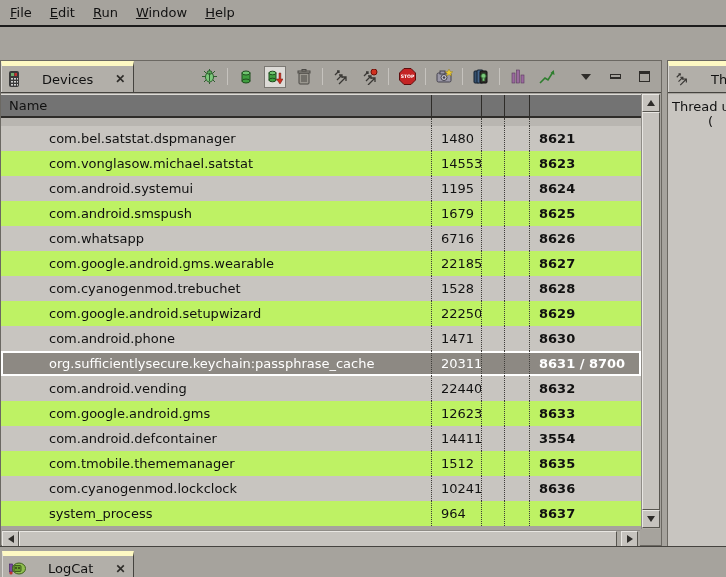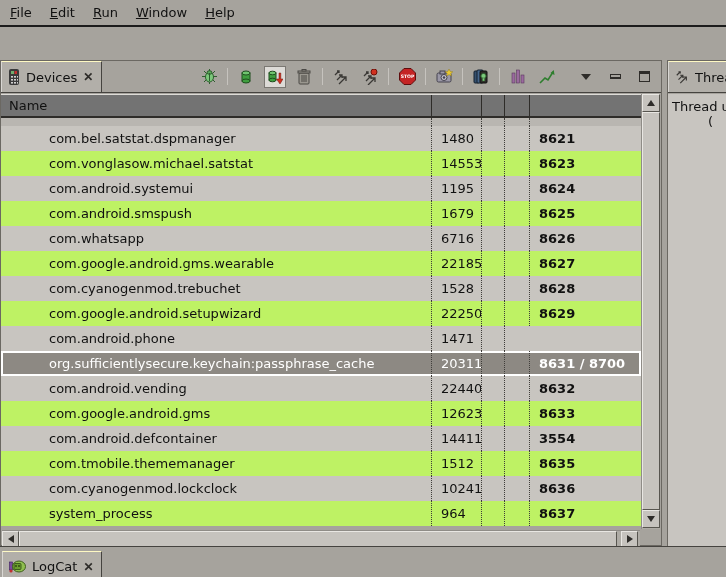--- a/index.html
+++ b/index.html
@@ -28,23 +28,23 @@
   .threads-panel {
     position:absolute; left:667px; top:60px; width:59px; height:486px;
     background:#a6a39d; border-left:1px solid #6b6862; border-top:1px solid #6b6862;
     overflow:hidden;
   }
   .tabstrip {
     position:absolute; left:0; top:0; right:0; height:32px;
     border-bottom:1px solid #45433f; display:flex; align-items:stretch;
   }
   .tab {
-    display:flex; align-items:center; gap:6px; padding:0 8px 0 6px;
+    display:flex; align-items:center; gap:22px; padding:0 8px 0 6px;
     background:#b2afa9; border-right:1px solid #45433f;
-    border-left:1px solid #d9d7d3; border-top:1px solid #fef9c3;
+    border-left:1px solid #d9d7d3; border-top:5px solid #fef9c3;
     white-space:nowrap;
   }
   .tab-label { font-size:13px; }
   .close-x {
     font-family:"DejaVu Serif",serif; font-weight:bold; font-size:12px; color:#2e2c29;
     line-height:12px; cursor:pointer;
   }
 
   
   .view-toolbar {
@@ -346,20 +346,21 @@
         <div class="cell c-pid">22250</div>
         <div class="cell c-e1"></div>
         <div class="cell c-e2"></div>
         <div class="cell c-port">8629</div>
       </div>
       <div class="prow">
         <div class="cell c-name">com.android.phone</div>
         <div class="cell c-pid">1471</div>
         <div class="cell c-e1"></div>
         <div class="cell c-e2"></div>
+        <div class="cell c-port">8630</div>
       </div>
       <div class="prow alt selected">
         <div class="cell c-name">org.sufficientlysecure.keychain:passphrase_cache</div>
         <div class="cell c-pid">20311</div>
         <div class="cell c-e1"></div>
         <div class="cell c-e2"></div>
         <div class="cell c-port">8631 / 8700</div>
       </div>
       <div class="prow">
         <div class="cell c-name">com.android.vending</div>

